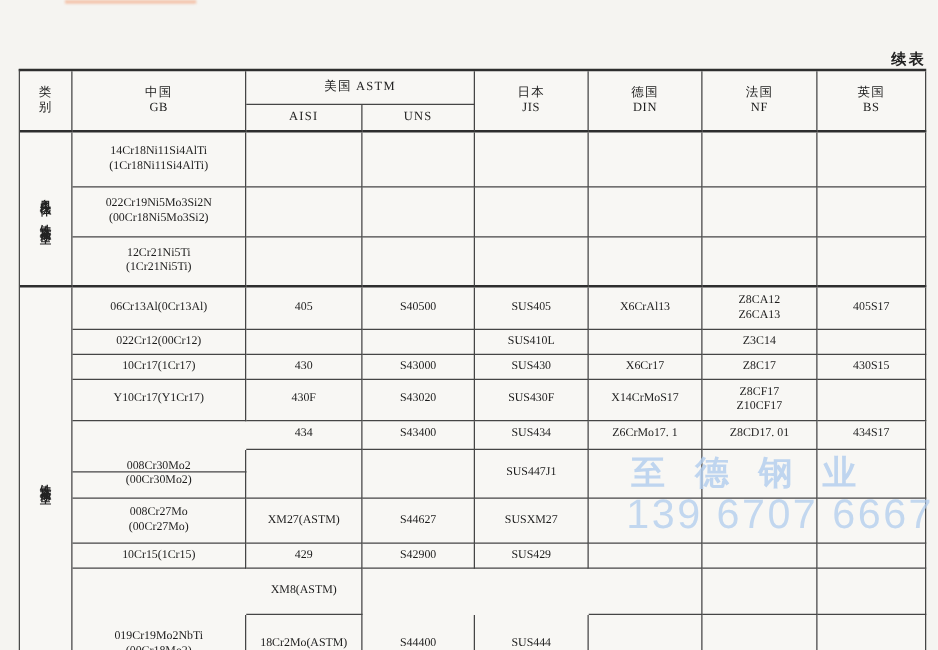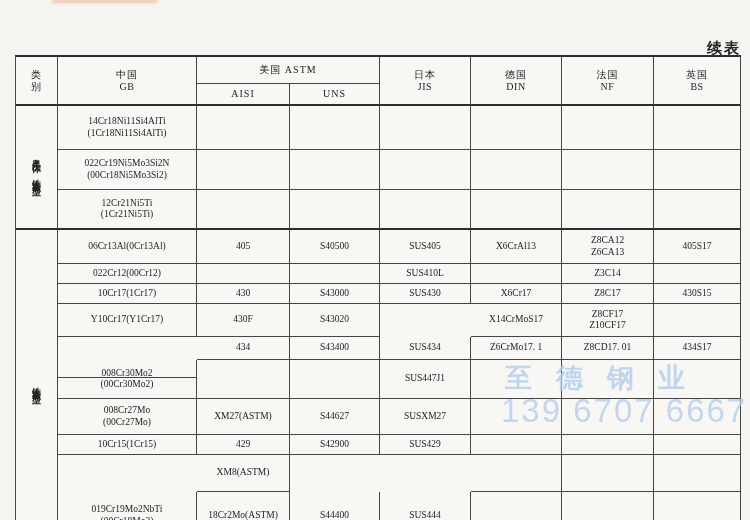--- a/index.html
+++ b/index.html
@@ -9,21 +9,21 @@
     font-family:"Liberation Serif","DejaVu Serif",serif;
     color:#1c1c1c;
   }
   .page{position:absolute;inset:0;width:750px;height:520px;overflow:hidden;}
   .artifact{
     position:absolute;left:52px;top:0;width:105px;height:3px;
     background:rgba(243,160,120,0.55);filter:blur(1px);
   }
   .cont-label{
     position:absolute;top:39px;right:9px;
-    font-size:15px;letter-spacing:2px;font-weight:600;color:#222;
+    font-size:12px;letter-spacing:2px;font-weight:600;color:#222;
   }
   .grid{
     position:absolute;left:15px;top:55px;
     display:grid;
     grid-template-columns:42px 139px 93px 90px 91px 91px 92px 87px;
     grid-template-rows:27px 22px 44px 40px 40px 34px 20px 20px 33px 23px 39px 36px 20px 37px 48px;
     border-top:2px solid #2e2e2e;
     border-left:1px solid #4a4a4a;
     background:#f8f7f4;
   }
@@ -188,20 +188,23 @@
       </div>
       <div class="c body" style="grid-area: 9 / 2; text-align: right;">
         <div>Y10Cr17(Y1Cr17)</div>
       </div>
       <div class="c body" style="grid-area: 9 / 3;">
         <div>430F</div>
       </div>
       <div class="c body" style="grid-area: 9 / 4;">
         <div>S43020</div>
       </div>
+      <div class="c body" style="grid-area: 9 / 5;">
+        <div>SUS430F</div>
+      </div>
       <div class="c body" style="grid-area: 9 / 6;">
         <div>X14CrMoS17</div>
       </div>
       <div class="c body" style="grid-area: 9 / 7;">
         <div>Z8CF17</div>
         <div>Z10CF17</div>
       </div>
       <div class="c body" style="grid-area: 9 / 8;"></div>
       <div class="c body" style="grid-area: 10 / 2; margin-top: 40px;">
         <div>10Cr17Mo(1Cr17Mo)</div>

